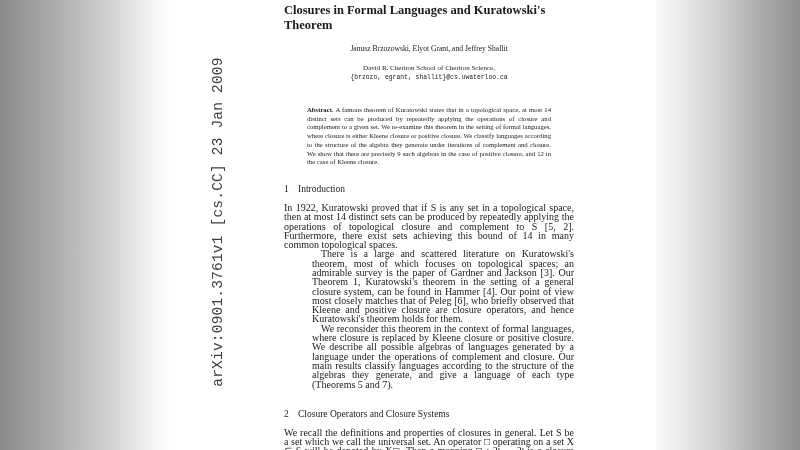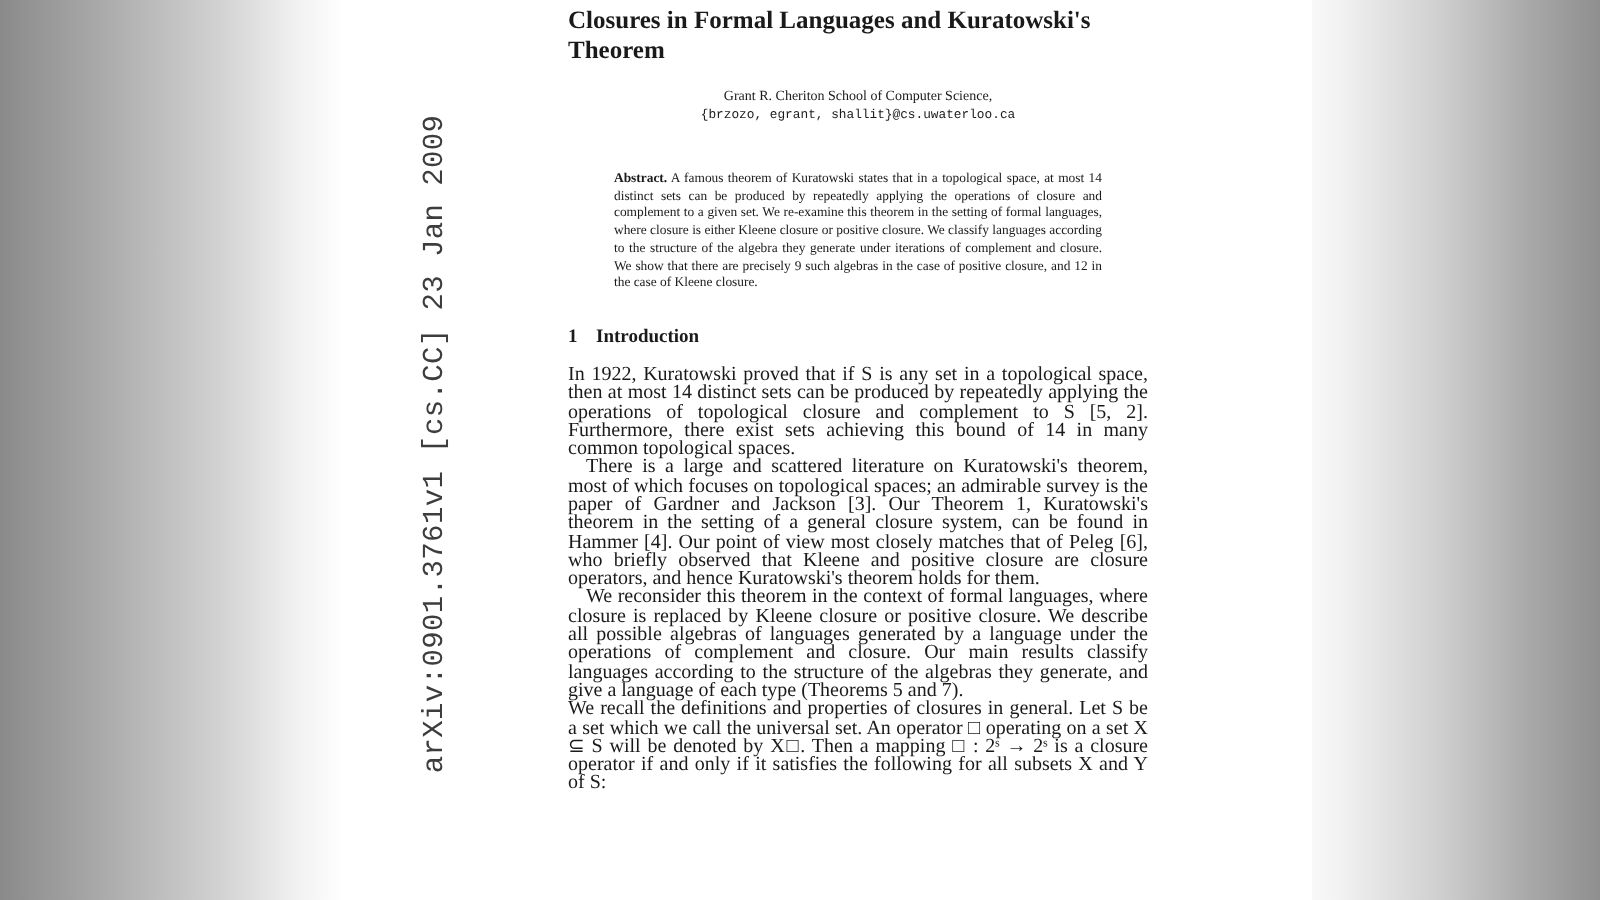--- a/index.html
+++ b/index.html
@@ -63,62 +63,66 @@
   }
   .abstract {
     margin: 24px 23px 0 23px;
     font-size: 6.7px;
     line-height: 8.7px;
     text-align: justify;
   }
   .abstract .abstract-label { font-weight: bold; }
   .section-heading {
     margin-top: 17px;
-    font-weight: bold;
+    font-weight: normal;
     font-size: 9.5px;
   }
   .section-heading .sec-num { display: inline-block; width: 14px; }
   .body-par {
     margin: 9px 0 0 0;
     font-size: 10px;
     line-height: 9.3px;
     text-align: justify;
   }
   .body-par + .body-par { margin-top: 0; }
-  .body-par.indent { text-indent: 9px; margin-top: 0; }
+  .body-par.indent { text-indent: 9px; margin-top: 0; margin-left: 28px; }
   .gap-before-sec2 { margin-top: 20px; }
 </style>
 </head>
 <body>
 
 <div class="viewport">
 
   <div class="page"></div>
 
   <div class="arxiv-stamp">arXiv:0901.3761v1  [cs.CC]  23 Jan 2009</div>
 
   <div class="content">
 
     <div class="title">Closures in Formal Languages and Kuratowski's Theorem</div>
 
+    <div class="authors">Janusz Brzozowski, Elyot Grant, and Jeffrey Shallit</div>
 
     <div class="affiliation">
-      <div>Grant R. Cheriton School of Computer Science,</div>
+      <div>David R. Cheriton School of Cheriton Science,</div>
       <div class="email">{brzozo, egrant, shallit}@cs.uwaterloo.ca</div>
     </div>
 
     <div class="abstract">
       <span class="abstract-label">Abstract.</span><span> A famous theorem of Kuratowski states that in a topological space, at most 14 distinct sets can be produced by repeatedly applying the operations of closure and complement to a given set. We re-examine this theorem in the setting of formal languages, where closure is either Kleene closure or positive closure. We classify languages according to the structure of the algebra they generate under iterations of complement and closure. We show that there are precisely 9 such algebras in the case of positive closure, and 12 in the case of Kleene closure.</span>
     </div>
 
     <div class="section-heading">
       <span class="sec-num">1</span><span>Introduction</span>
     </div>
 
     <p class="body-par">In 1922, Kuratowski proved that if S is any set in a topological space, then at most 14 distinct sets can be produced by repeatedly applying the operations of topological closure and complement to S [5, 2]. Furthermore, there exist sets achieving this bound of 14 in many common topological spaces.</p>
     <p class="body-par indent">There is a large and scattered literature on Kuratowski's theorem, most of which focuses on topological spaces; an admirable survey is the paper of Gardner and Jackson [3]. Our Theorem 1, Kuratowski's theorem in the setting of a general closure system, can be found in Hammer [4]. Our point of view most closely matches that of Peleg [6], who briefly observed that Kleene and positive closure are closure operators, and hence Kuratowski's theorem holds for them.</p>
     <p class="body-par indent">We reconsider this theorem in the context of formal languages, where closure is replaced by Kleene closure or positive closure. We describe all possible algebras of languages generated by a language under the operations of complement and closure. Our main results classify languages according to the structure of the algebras they generate, and give a language of each type (Theorems 5 and 7).</p>
 
+    <div class="section-heading gap-before-sec2">
+      <span class="sec-num">2</span><span>Closure Operators and Closure Systems</span>
+    </div>
 
     <p class="body-par">We recall the definitions and properties of closures in general. Let S be a set which we call the universal set. An operator □ operating on a set X ⊆ S will be denoted by X□. Then a mapping □ : 2ˢ → 2ˢ is a closure operator if and only if it satisfies the following for all subsets X and Y of S:</p>
 
   </div>
 </div>
 
 </body></html>

